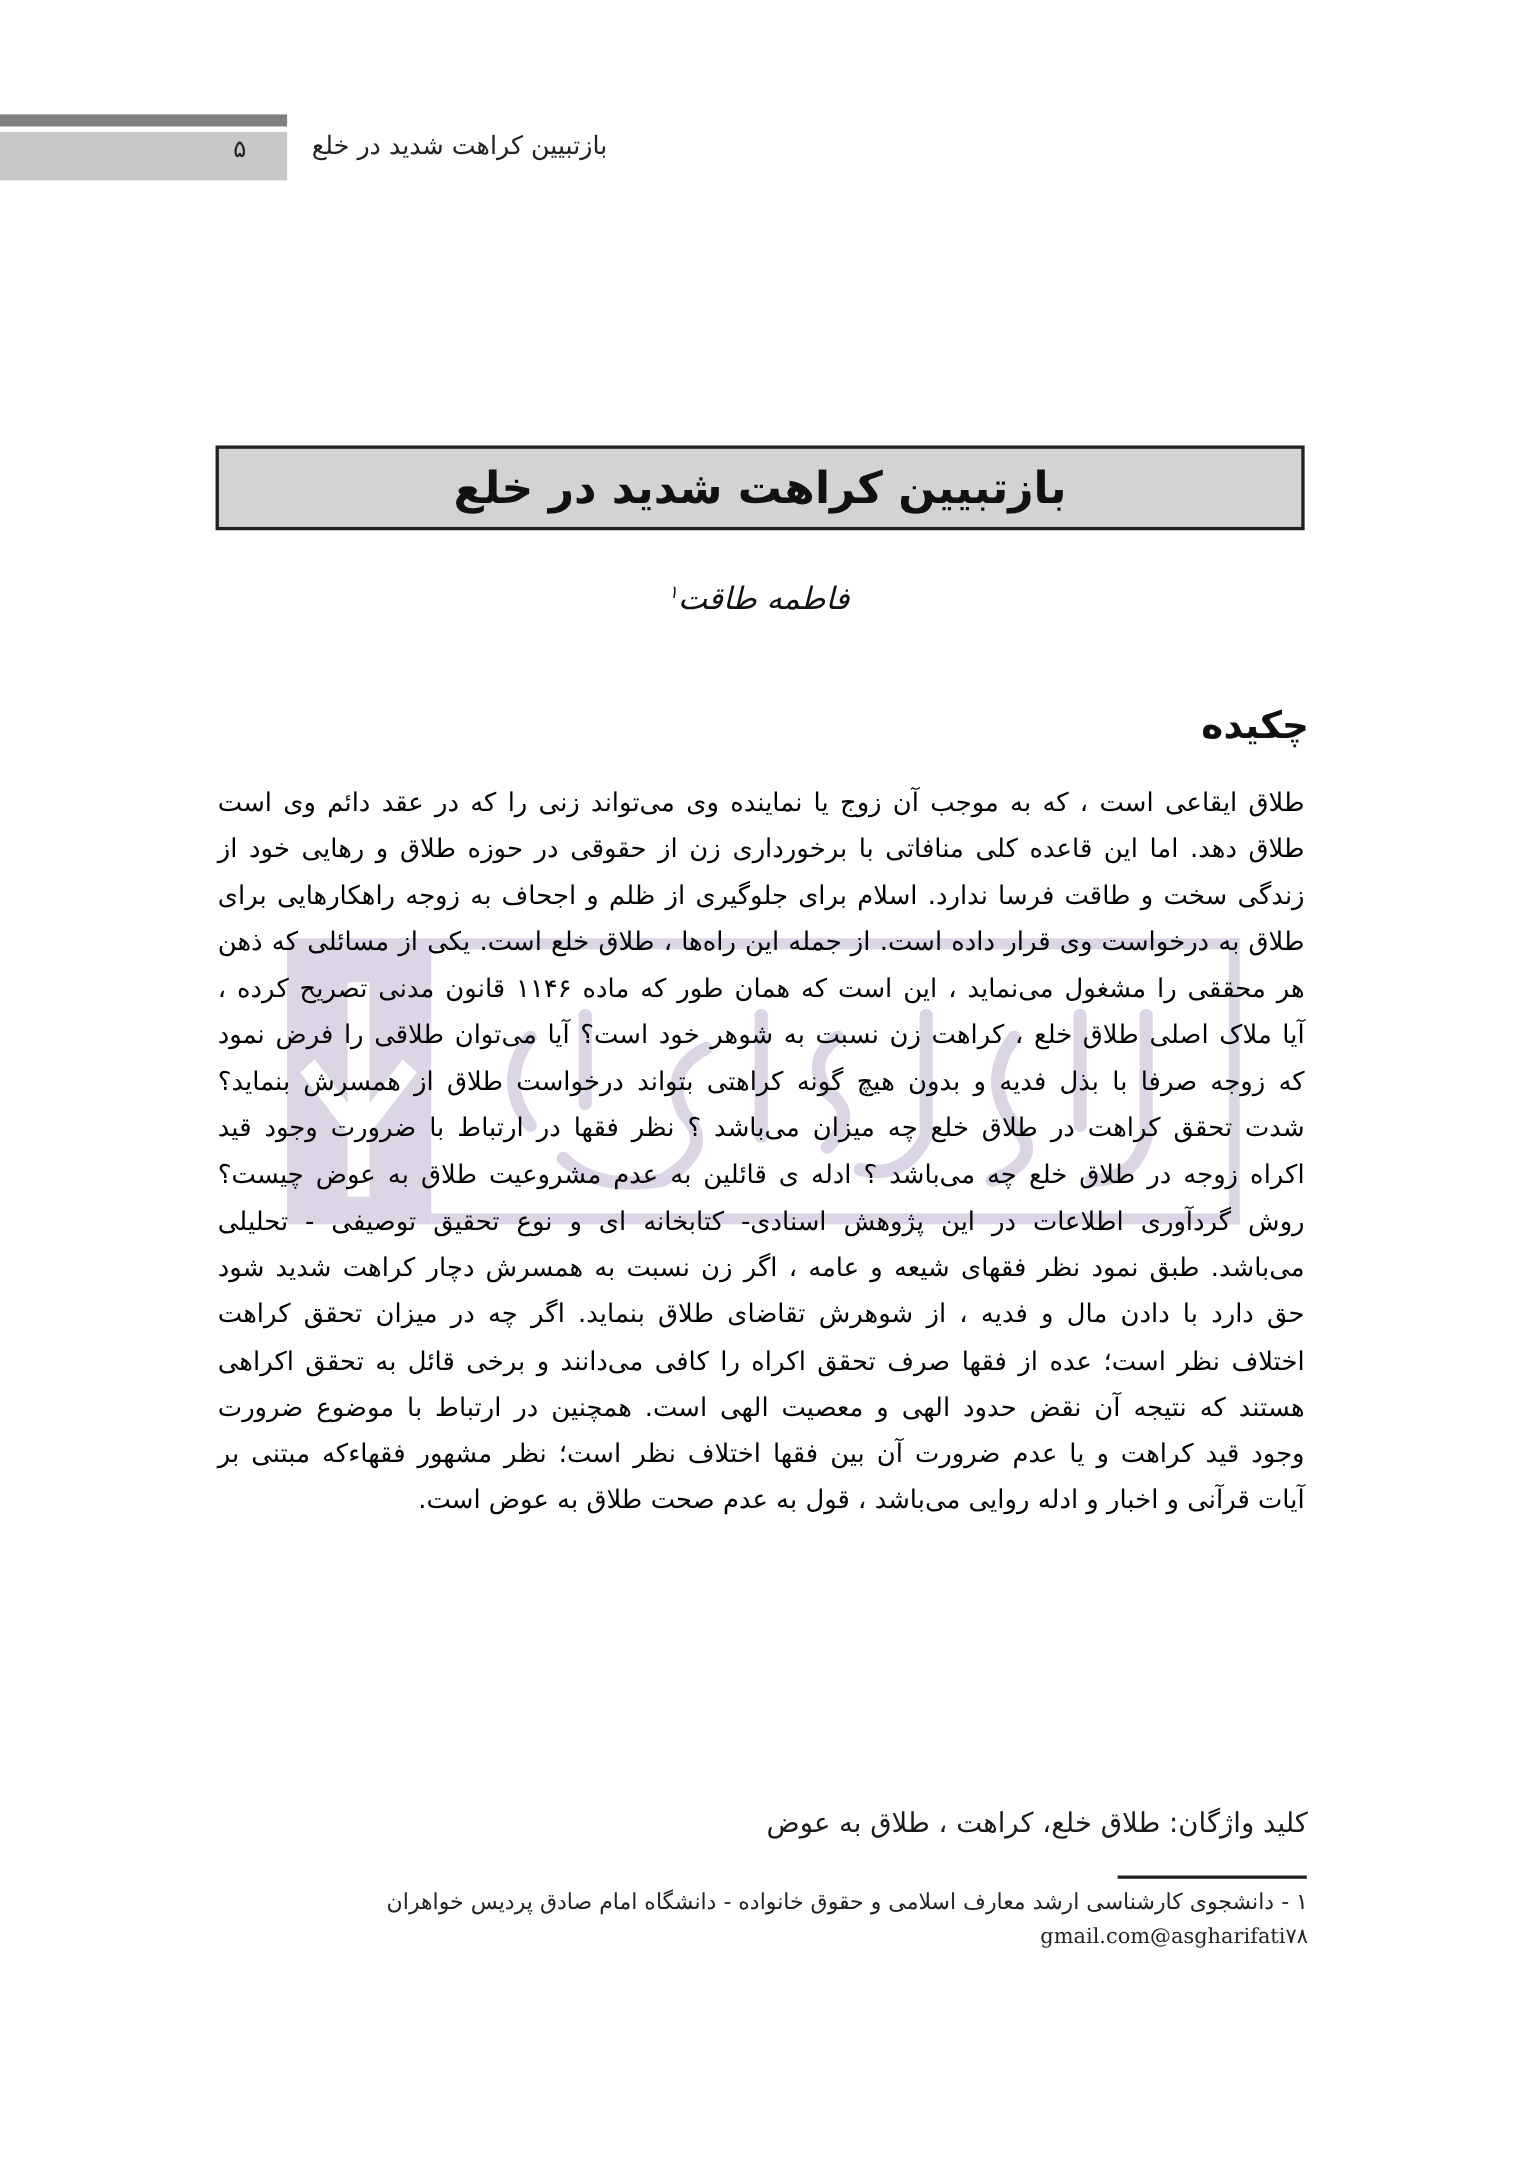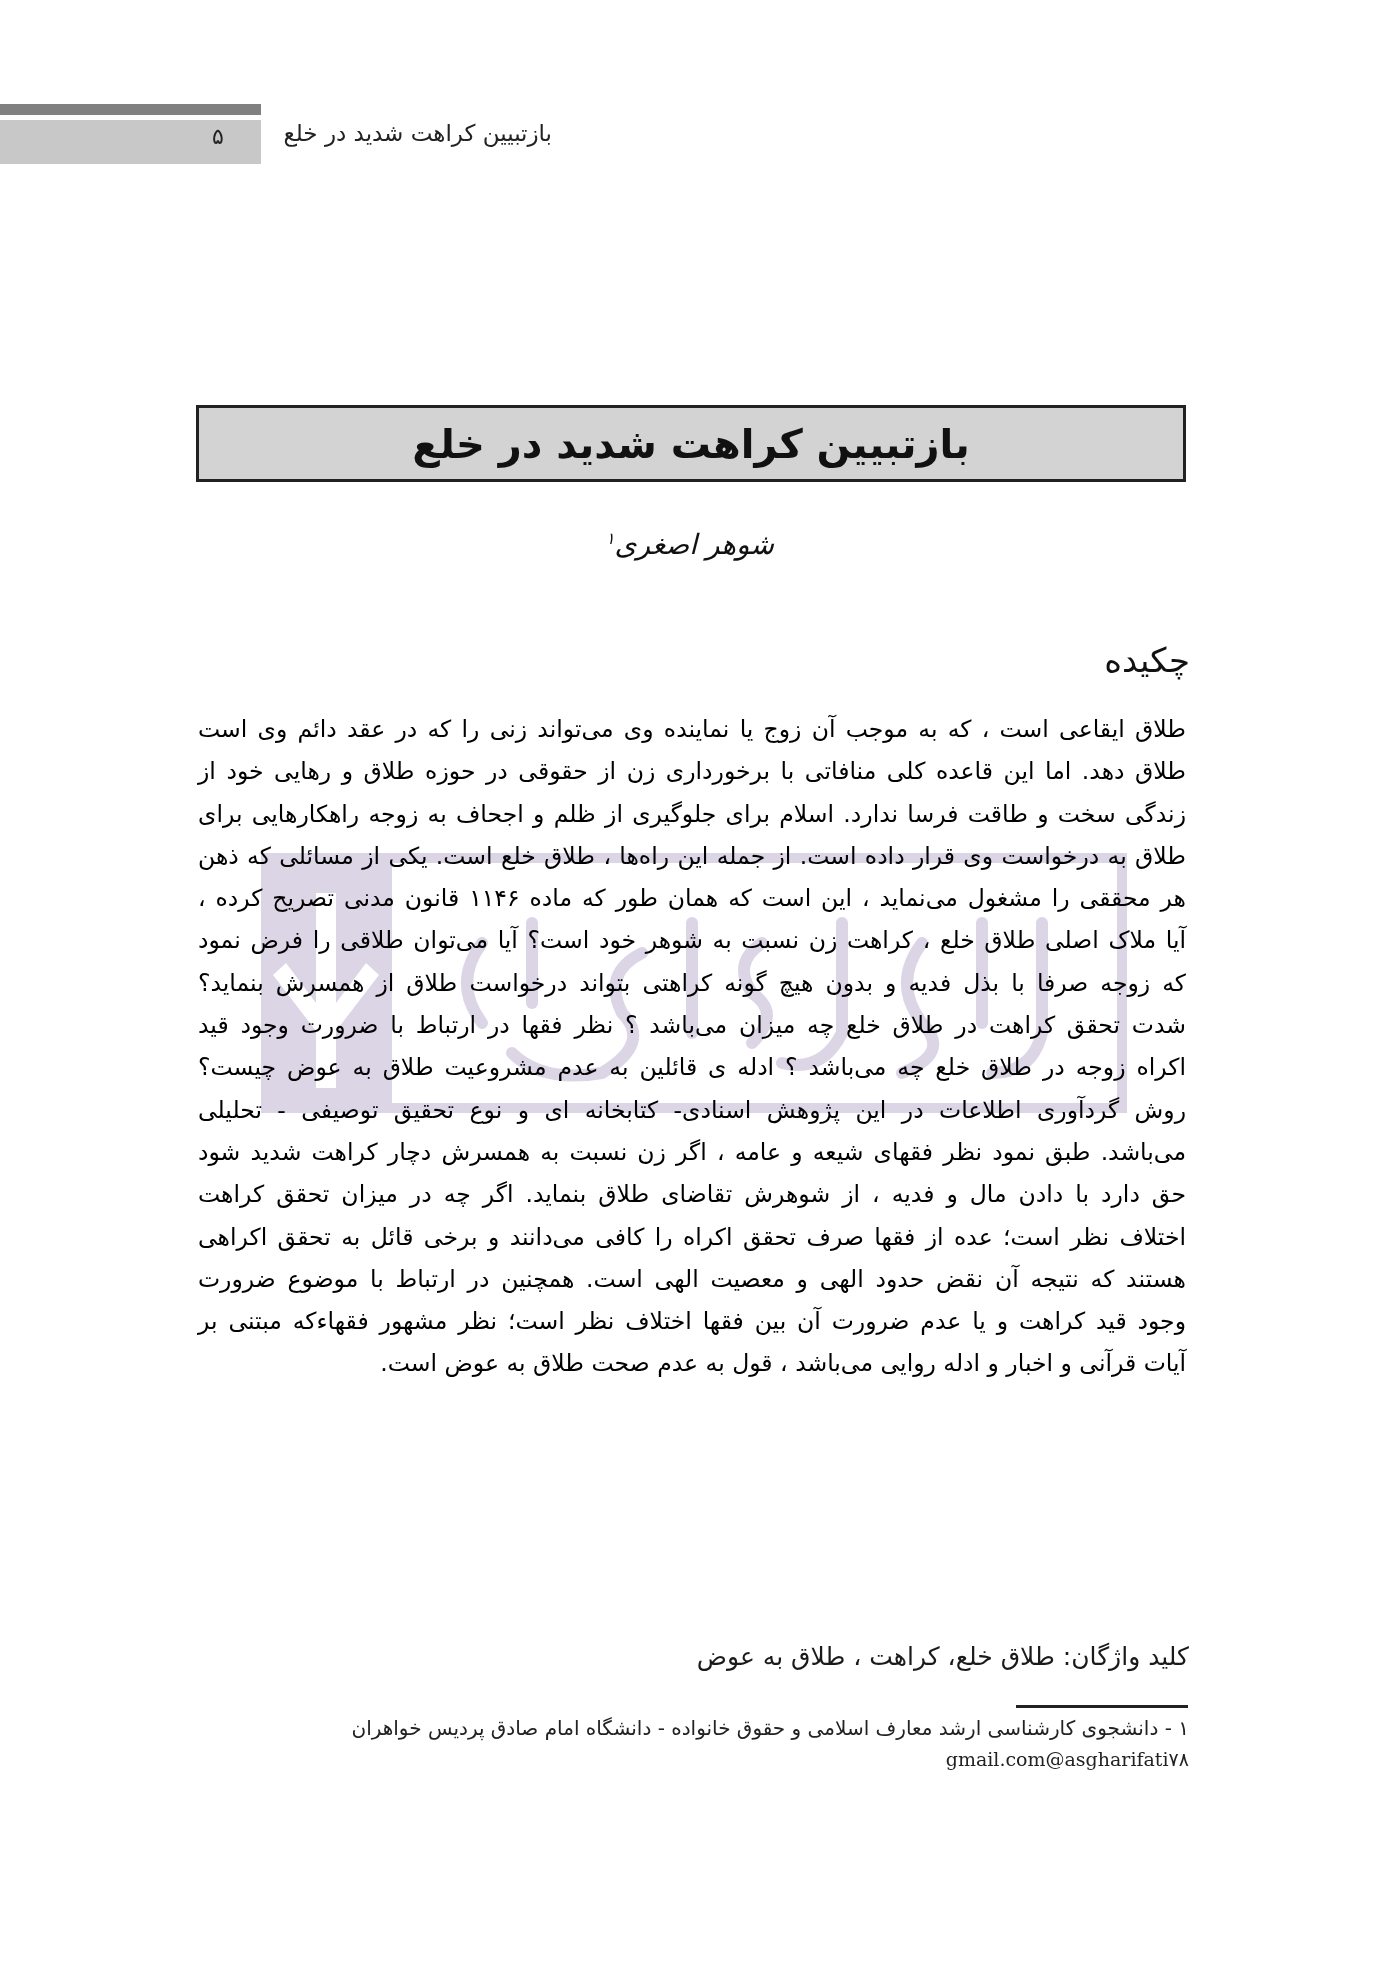--- a/index.html
+++ b/index.html
@@ -25,21 +25,21 @@
   .author sup { font-size: 16px; }
 
   
   .wm-solid { position: absolute; left: 261px; top: 853px; width: 131px; height: 260px; background: #dcd5e6; }
   .wm-outline { position: absolute; left: 392px; top: 853px; width: 735px; height: 260px;
                 border: 10px solid #dcd5e6; border-left: none; box-sizing: border-box; }
   .wm-y { position: absolute; left: 0; top: 0; width: 131px; height: 260px; }
   .wm-letters { position: absolute; left: 30px; top: 20px; width: 660px; height: 220px; }
 
   
-  .abs-heading { position: absolute; right: 196px; top: 640px; direction: rtl; font-size: 34px; font-weight: normal; color: #111; }
+  .abs-heading { position: absolute; right: 196px; top: 640px; direction: rtl; font-size: 34px; font-weight: bold; color: #111; }
   .abstract { position: absolute; left: 198px; top: 708px; width: 988px; direction: rtl; text-align: justify;
               text-align-last: right; font-size: 23.5px; line-height: 42.3px; color: #000000; }
   .abs-line { display: block; text-align: justify; text-align-last: justify; white-space: nowrap; }
   .abs-line.last { text-align-last: right; }
 
   .keywords { position: absolute; right: 197px; top: 1642px; direction: rtl; font-size: 25px; color: #1a1a1a; text-align: right; }
 
   .fn-rule { position: absolute; left: 1016px; top: 1705px; width: 172px; height: 3px; background: #222; }
   .footnote { position: absolute; right: 197px; top: 1716px; direction: rtl; font-size: 20px; color: #222; }
   .fn-email { position: absolute; right: 197px; top: 1748px; font-family: "DejaVu Serif", serif; font-size: 19px; color: #222; }
@@ -71,21 +71,21 @@
       <path d="M60 60 Q30 100 60 140"></path>
     </g>
   </svg>
 </div>
 
 <div class="title-box">
   <span class="title-text">بازتبیین کراهت شدید در خلع</span>
 </div>
 
 <div class="author">
-  <span>شوهر اصغری</span><sup>۱</sup>
+  <span>فاطمه طاقت</span><sup>۱</sup>
 </div>
 
 <div class="abs-heading">چکیده</div>
 <div class="abstract">
   <span class="abs-line">طلاق ایقاعی است ، که به موجب آن زوج یا نماینده وی می‌تواند زنی را که در عقد دائم وی است</span>
   <span class="abs-line">طلاق دهد. اما این قاعده کلی منافاتی با برخورداری زن از حقوقی در حوزه طلاق و رهایی خود از</span>
   <span class="abs-line">زندگی سخت و طاقت فرسا ندارد. اسلام برای جلوگیری از ظلم و اجحاف به زوجه راهکارهایی برای</span>
   <span class="abs-line">طلاق به درخواست وی قرار داده است. از جمله این راه‌ها ، طلاق خلع است. یکی از مسائلی که ذهن</span>
   <span class="abs-line">هر محققی را مشغول می‌نماید ، این است که همان طور که ماده ۱۱۴۶ قانون مدنی تصریح کرده ،</span>
   <span class="abs-line">آیا ملاک اصلی طلاق خلع ، کراهت زن نسبت به شوهر خود است؟ آیا می‌توان طلاقی را فرض نمود</span>

